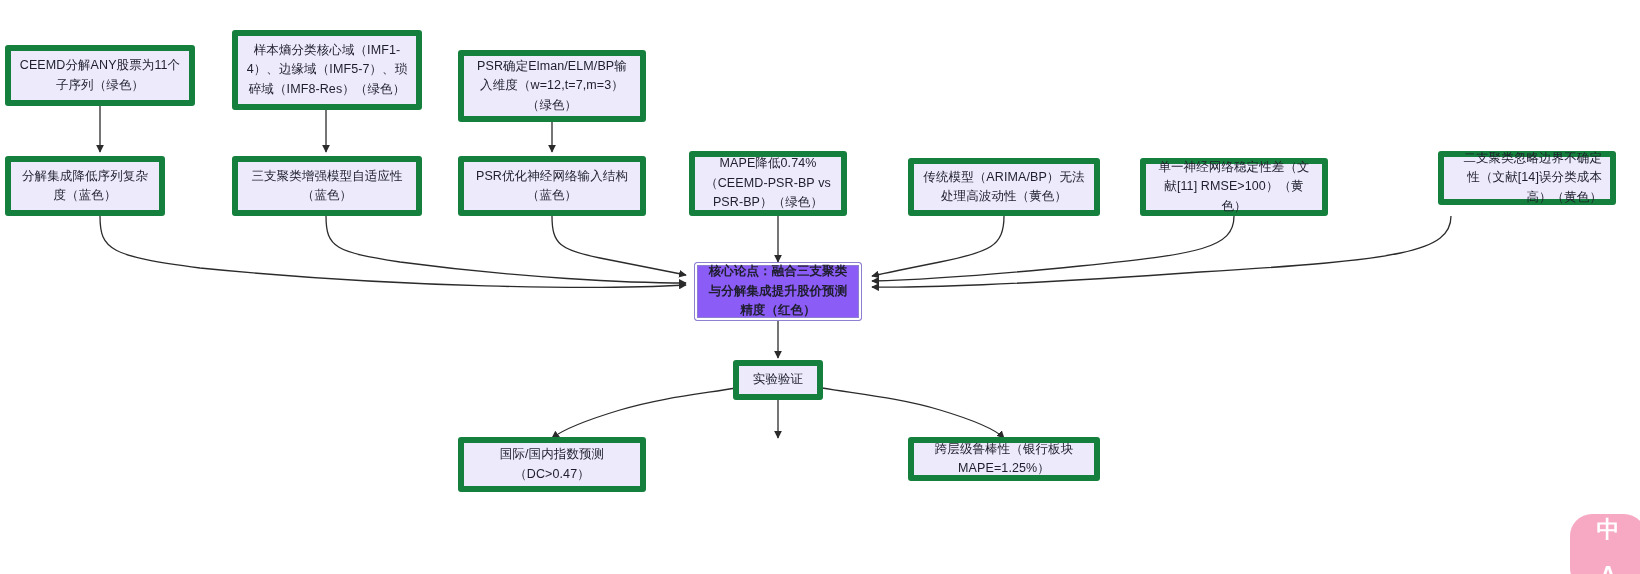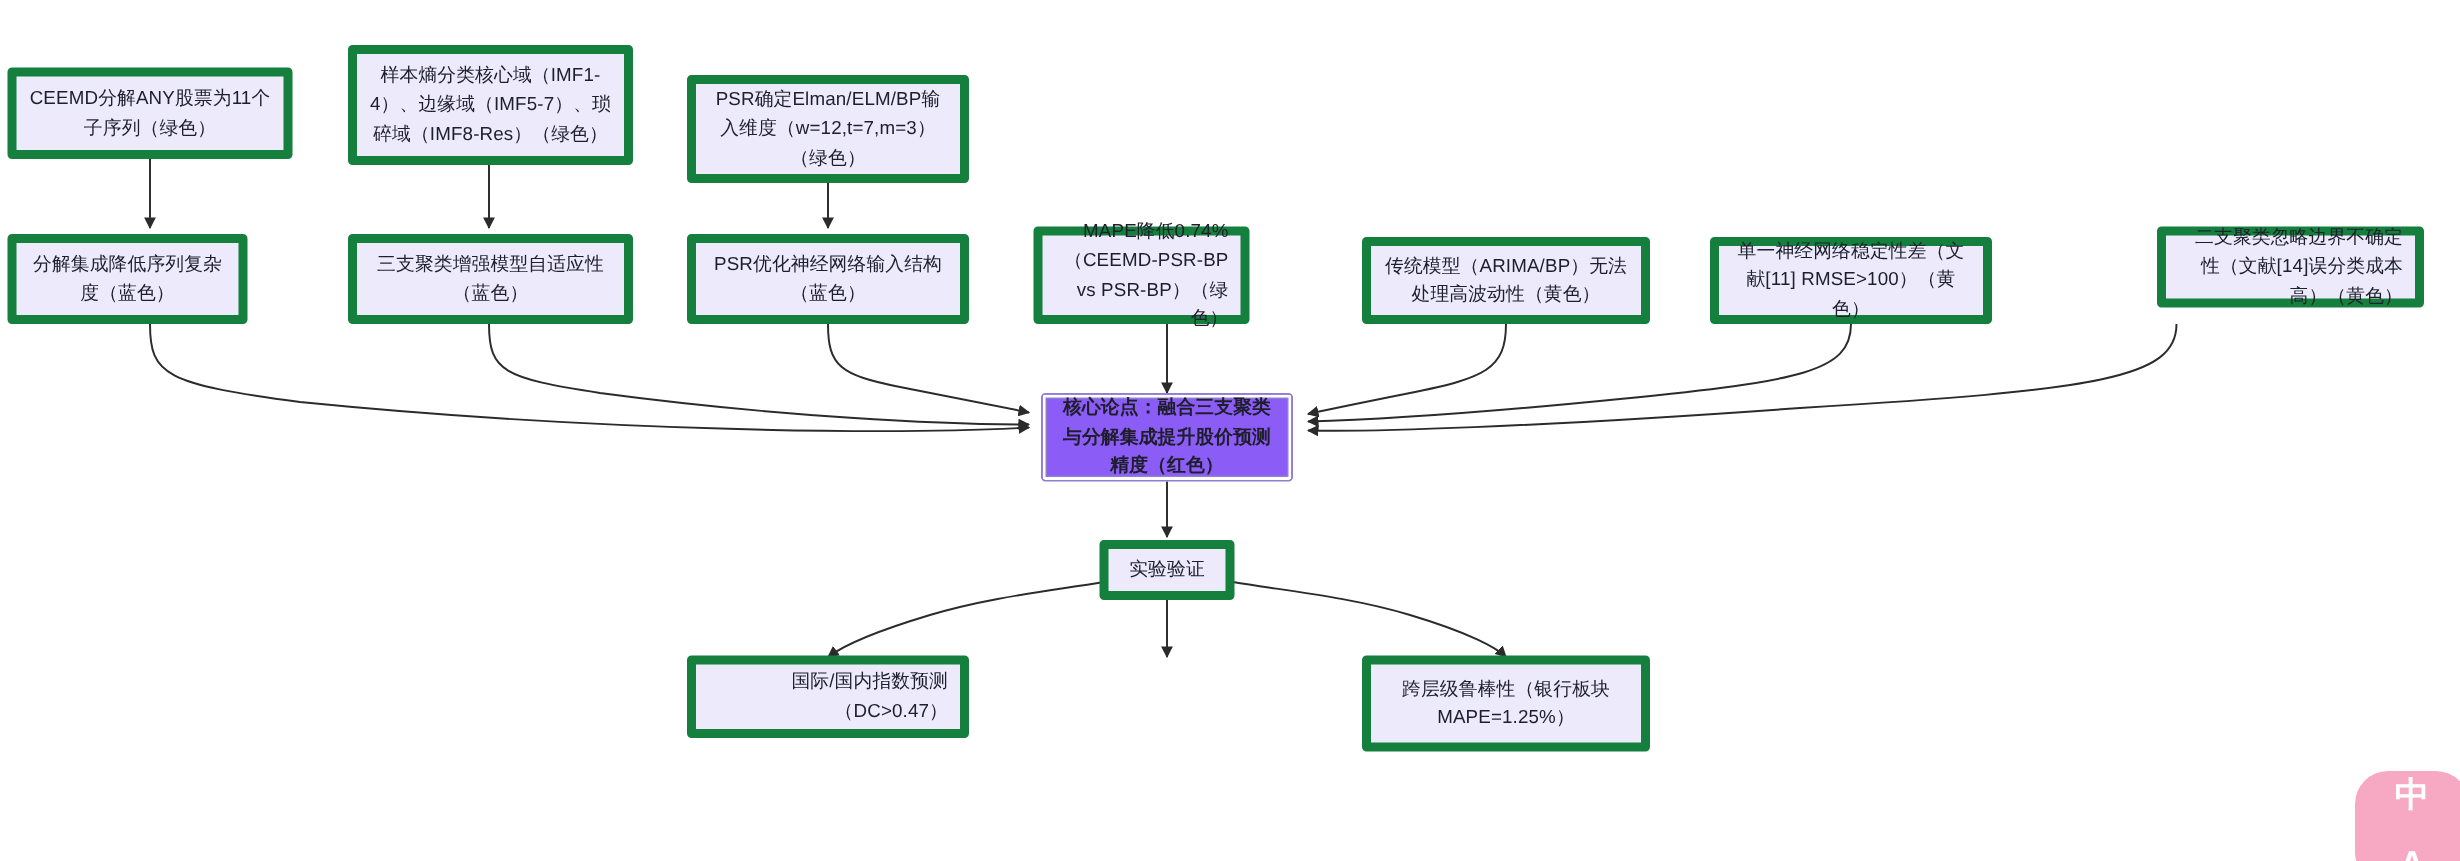--- a/index.html
+++ b/index.html
@@ -115,21 +115,21 @@
   </div>
 
   <div class="node" style="left:458px; top:156px; width:188px; height:60px;">
     <span class="node-label">PSR优化神经网络输入结构（蓝色）</span>
   </div>
 
   <div class="node" style="left:232px; top:156px; width:190px; height:60px;">
     <span class="node-label">三支聚类增强模型自适应性（蓝色）</span>
   </div>
 
-  <div class="node" style="left:689px; top:151px; width:144px; height:65px;text-align:right;">
+  <div class="node" style="left:689px; top:151px; width:158px; height:65px;">
     <span class="node-label">MAPE降低0.74%（CEEMD-PSR-BP vs PSR-BP）（绿色）</span>
   </div>
 
   <div class="node" style="left:908px; top:158px; width:192px; height:58px;">
     <span class="node-label">传统模型（ARIMA/BP）无法处理高波动性（黄色）</span>
   </div>
 
   <div class="node" style="left:1140px; top:158px; width:188px; height:58px;">
     <span class="node-label">单一神经网络稳定性差（文献[11] RMSE&gt;100）（黄色）</span>
   </div>
@@ -139,26 +139,26 @@
   </div>
 
   <div class="node core" style="left:694px; top:262px; width:168px; height:59px;">
     <span class="node-label">核心论点：融合三支聚类与分解集成提升股价预测精度（红色）</span>
   </div>
 
   <div class="node" style="left:733px; top:360px; width:90px; height:40px;">
     <span class="node-label">实验验证</span>
   </div>
 
-  <div class="node" style="left:458px; top:437px; width:188px; height:55px;text-align:right;">
+  <div class="node" style="left:458px; top:437px; width:188px; height:55px;">
     <span class="node-label">国际/国内指数预测（DC&gt;0.47）</span>
   </div>
 
 
-  <div class="node" style="left:908px; top:437px; width:192px; height:64px;">
+  <div class="node" style="left:908px; top:437px; width:192px; height:44px;">
     <span class="node-label">跨层级鲁棒性（银行板块MAPE=1.25%）</span>
   </div>
 
   <div class="watermark">
     <span>
       <span>中</span><br>
       <span>A</span>
     </span>
   </div>
 

